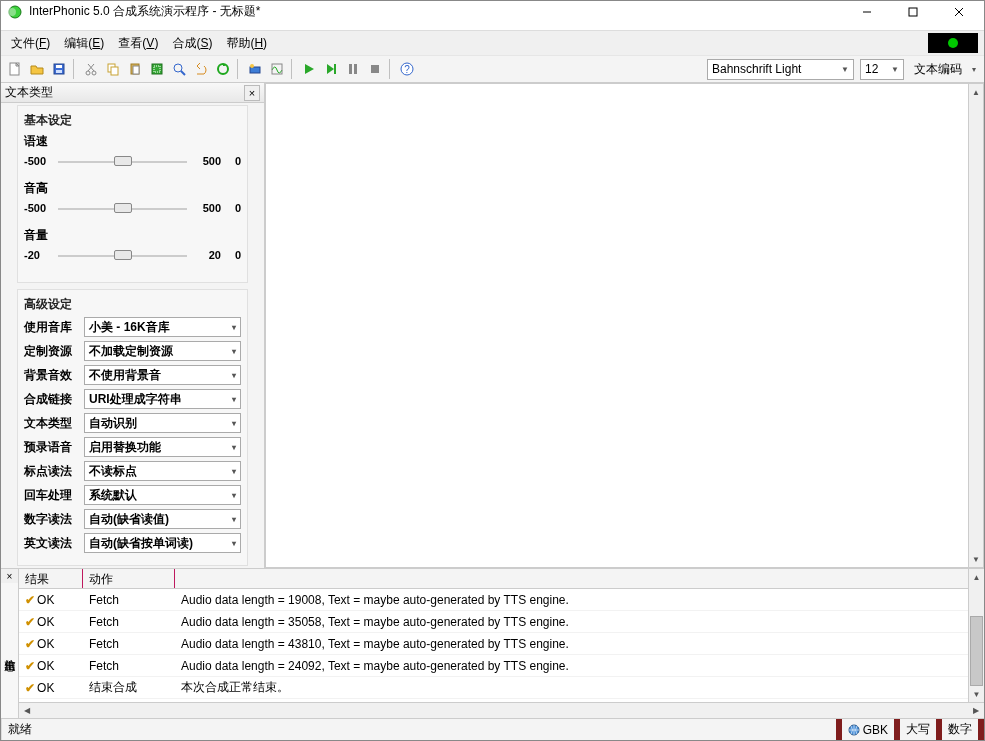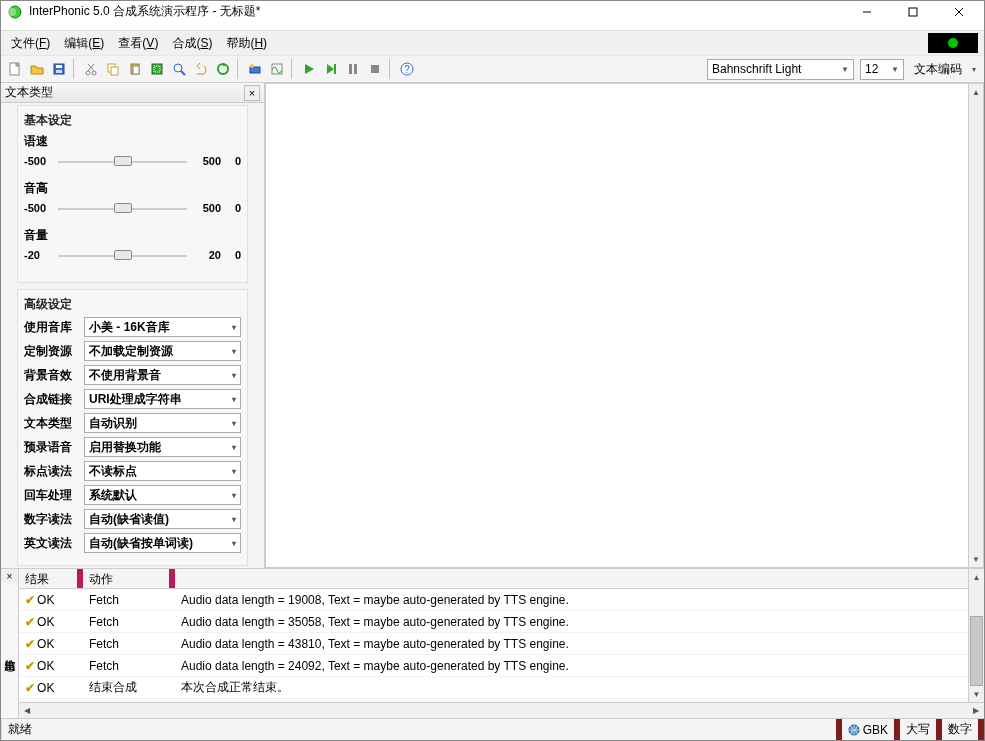--- a/index.html
+++ b/index.html
@@ -46,21 +46,21 @@
   .editor { position:absolute; inset:0 16px 0 0; background:#fff; border:1px solid #ccc; border-right:none; }
   .vscroll { position:absolute; right:0; top:0; bottom:0; width:16px; background:#f0f0f0; border:1px solid #ccc; }
   .vscroll .sarrow { height:16px; display:flex; align-items:center; justify-content:center; font-size:8px; color:#555; }
   .vscroll .strack { position:absolute; top:16px; bottom:16px; left:0; right:0; }
   .log-panel { height:150px; display:flex; border-top:1px solid #ccc; }
   .log-left { width:18px; display:flex; flex-direction:column; background:#f0f0f0; border-right:1px solid #ccc; }
   .log-left .lclose { height:14px; display:flex; align-items:center; justify-content:center; font-size:10px; }
   .log-left .ltab { flex:1; writing-mode:vertical-rl; text-orientation:upright; display:flex; align-items:center; justify-content:center; font-size:11px; background:#f7f7f7; }
   .log-main { flex:1; display:flex; flex-direction:column; min-width:0; }
   .log-head { height:20px; display:flex; background:#f4f4f4; border-bottom:1px solid #ccc; }
-  .lh { padding:2px 6px; border-right:6px solid #be185d; font-size:12px; }
+  .lh { padding:2px 6px; border-right:1px solid #be185d; font-size:12px; }
   .lh.result { width:64px; }
   .lh.action { width:92px; }
   .lh.detail { flex:1; }
   .log-body { flex:1; overflow:hidden; }
   .log-row { display:flex; height:22px; align-items:center; border-bottom:1px solid #f2f2f2; }
   .lc { padding:0 6px; font-size:12px; white-space:nowrap; overflow:hidden; text-overflow:ellipsis; }
   .lc.result { width:64px; display:flex; align-items:center; gap:2px; }
   .lc.action { width:92px; }
   .lc.detail { flex:1; }
   .chk { color:#d09000; font-weight:bold; }

